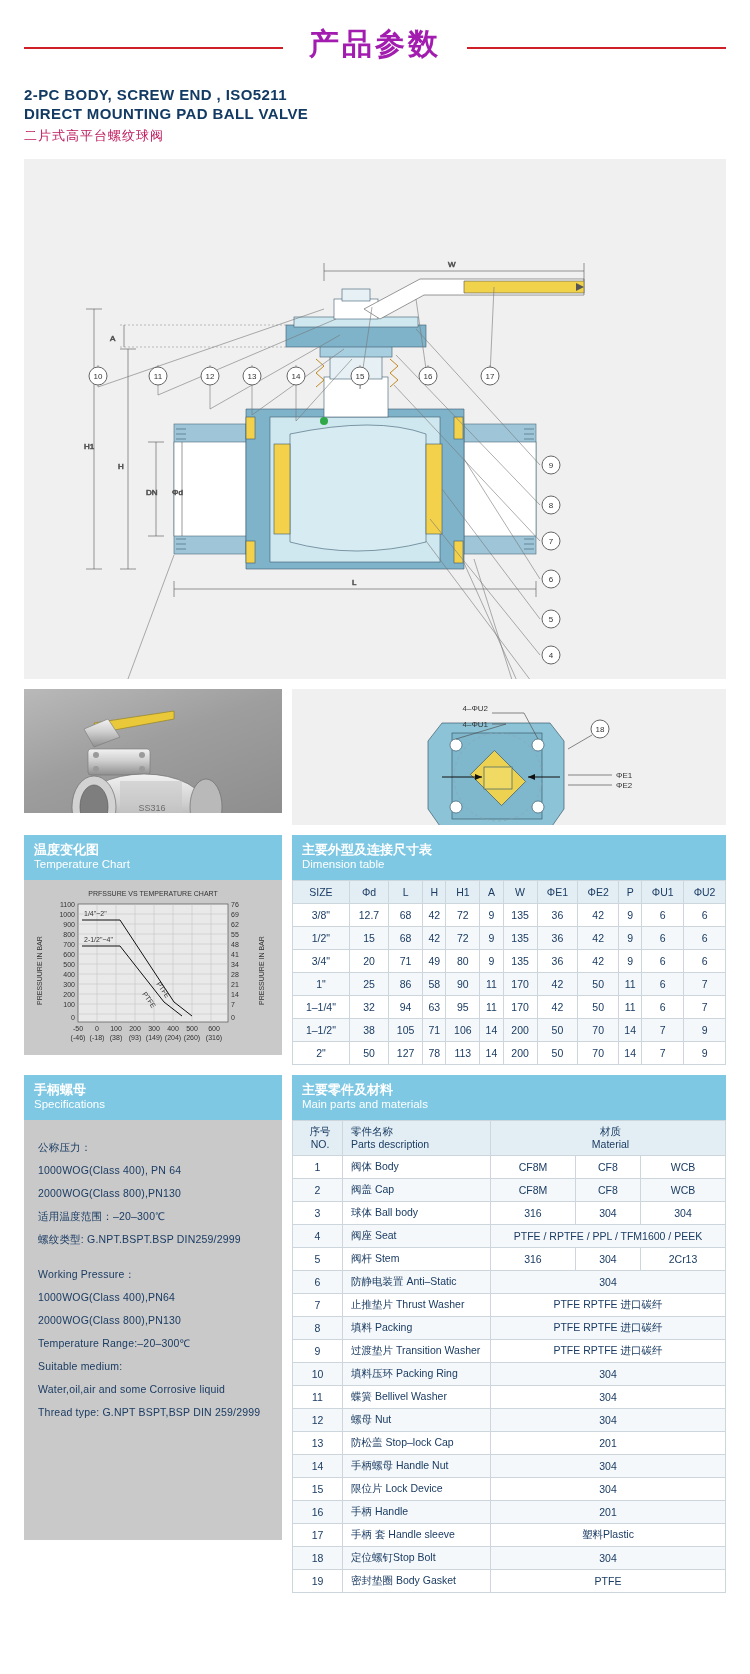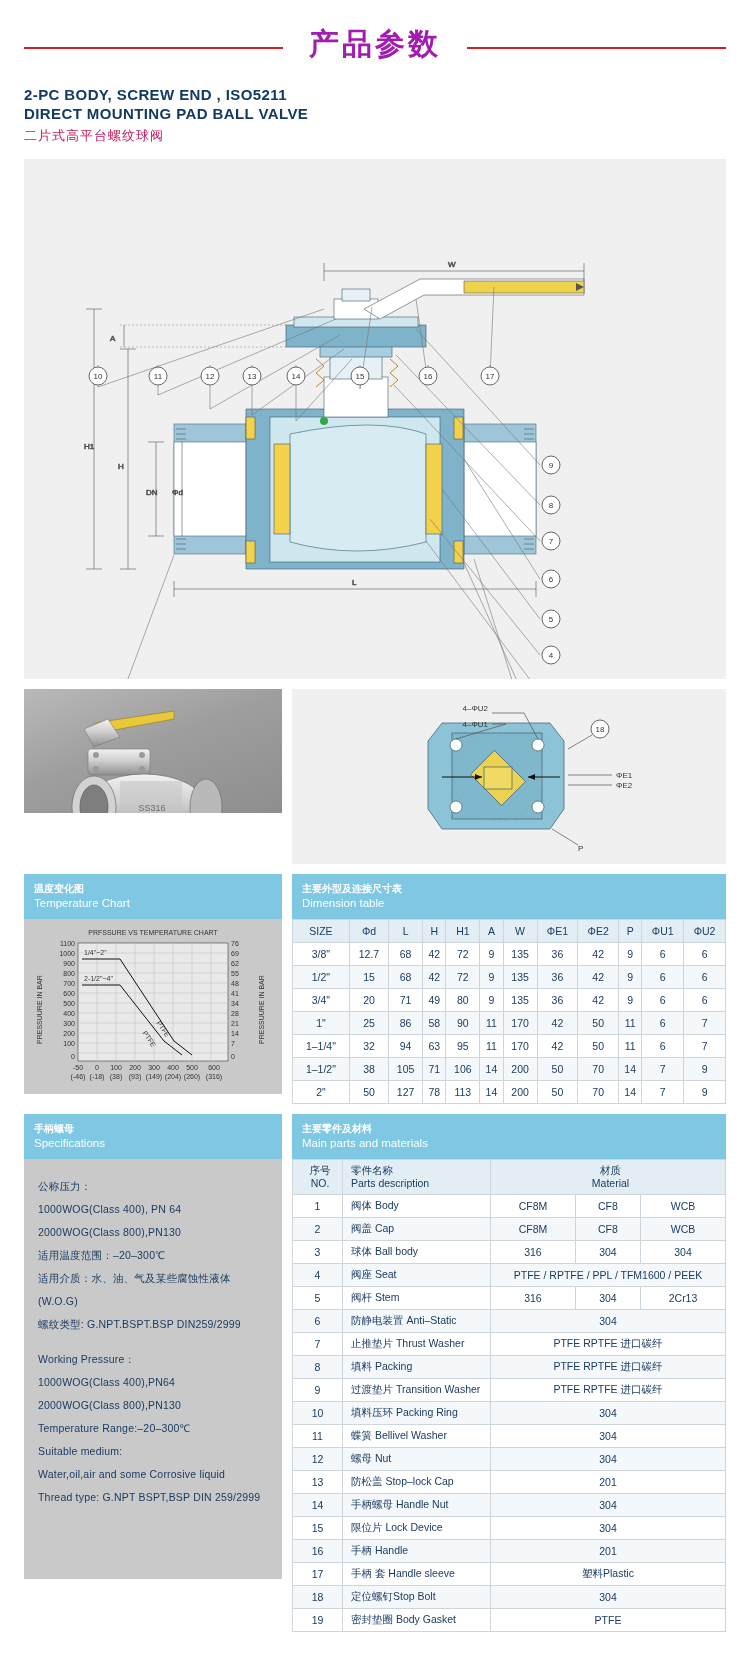--- a/index.html
+++ b/index.html
@@ -27,29 +27,29 @@
   }
   .titleblock .cn{color:#be185d;font-size:13px;margin-top:4px;letter-spacing:1px;}
 
   
   .drawing{margin:4px 24px 0 24px;background:#f0f0f0;height:520px;position:relative;overflow:hidden;}
   .drawing svg{display:block;}
 
   
   .row2{margin:10px 24px 0 24px;display:flex;gap:10px;}
   .photo{width:258px;height:124px;background:linear-gradient(160deg,#b9b9b9 0%,#9e9e9e 45%,#8e8e8e 100%);position:relative;overflow:hidden;}
-  .flange{flex:1;height:175px;background:#f0f0f0;position:relative;overflow:hidden;}
+  .flange{flex:1;height:136px;background:#f0f0f0;position:relative;overflow:hidden;}
 
   
   .cols{margin:10px 24px 0 24px;display:flex;gap:10px;align-items:flex-start;}
   .colL{width:258px;}
   .colR{flex:1;}
 
   .secthead{background:#7ec8e3;color:#ffffff;padding:7px 10px 8px 10px;line-height:15px;}
-  .secthead .cn{font-size:10px;font-weight:bold;display:block;}
+  .secthead .cn{font-size:13px;font-weight:bold;display:block;}
   .secthead .en{font-size:11.5px;display:block;}
 
   .chartbox{background:#c9c9c9;height:175px;position:relative;overflow:hidden;}
   .specbox{background:#c9c9c9;min-height:420px;padding:16px 14px;box-sizing:border-box;}
   .specbox .line{color:#1b3c63;font-size:10.5px;line-height:23px;letter-spacing:.2px;}
   .specbox .gap{height:12px;}
 
   
   table{border-collapse:collapse;width:100%;}
   .dim th,.dim td{
@@ -519,21 +519,20 @@
       <div class="secthead">
         <span class="cn">手柄螺母</span>
         <span class="en">Specifications</span>
       </div>
       <div class="specbox">
         <div id="spec-cn">
             <div class="line">公称压力：</div>
             <div class="line">1000WOG(Class 400), PN 64</div>
             <div class="line">2000WOG(Class 800),PN130</div>
             <div class="line">适用温度范围：–20–300℃</div>
-            <div class="line">适用介质：水、油、气及某些腐蚀性液体(W.O.G)</div>
             <div class="line">螺纹类型: G.NPT.BSPT.BSP DIN259/2999</div>
           </div>
         <div class="gap"></div>
         <div id="spec-en">
             <div class="line">Working Pressure：</div>
             <div class="line">1000WOG(Class 400),PN64</div>
             <div class="line">2000WOG(Class 800),PN130</div>
             <div class="line">Temperature Range:–20–300℃</div>
             <div class="line">Suitable medium:</div>
             <div class="line">Water,oil,air and some Corrosive liquid</div>

